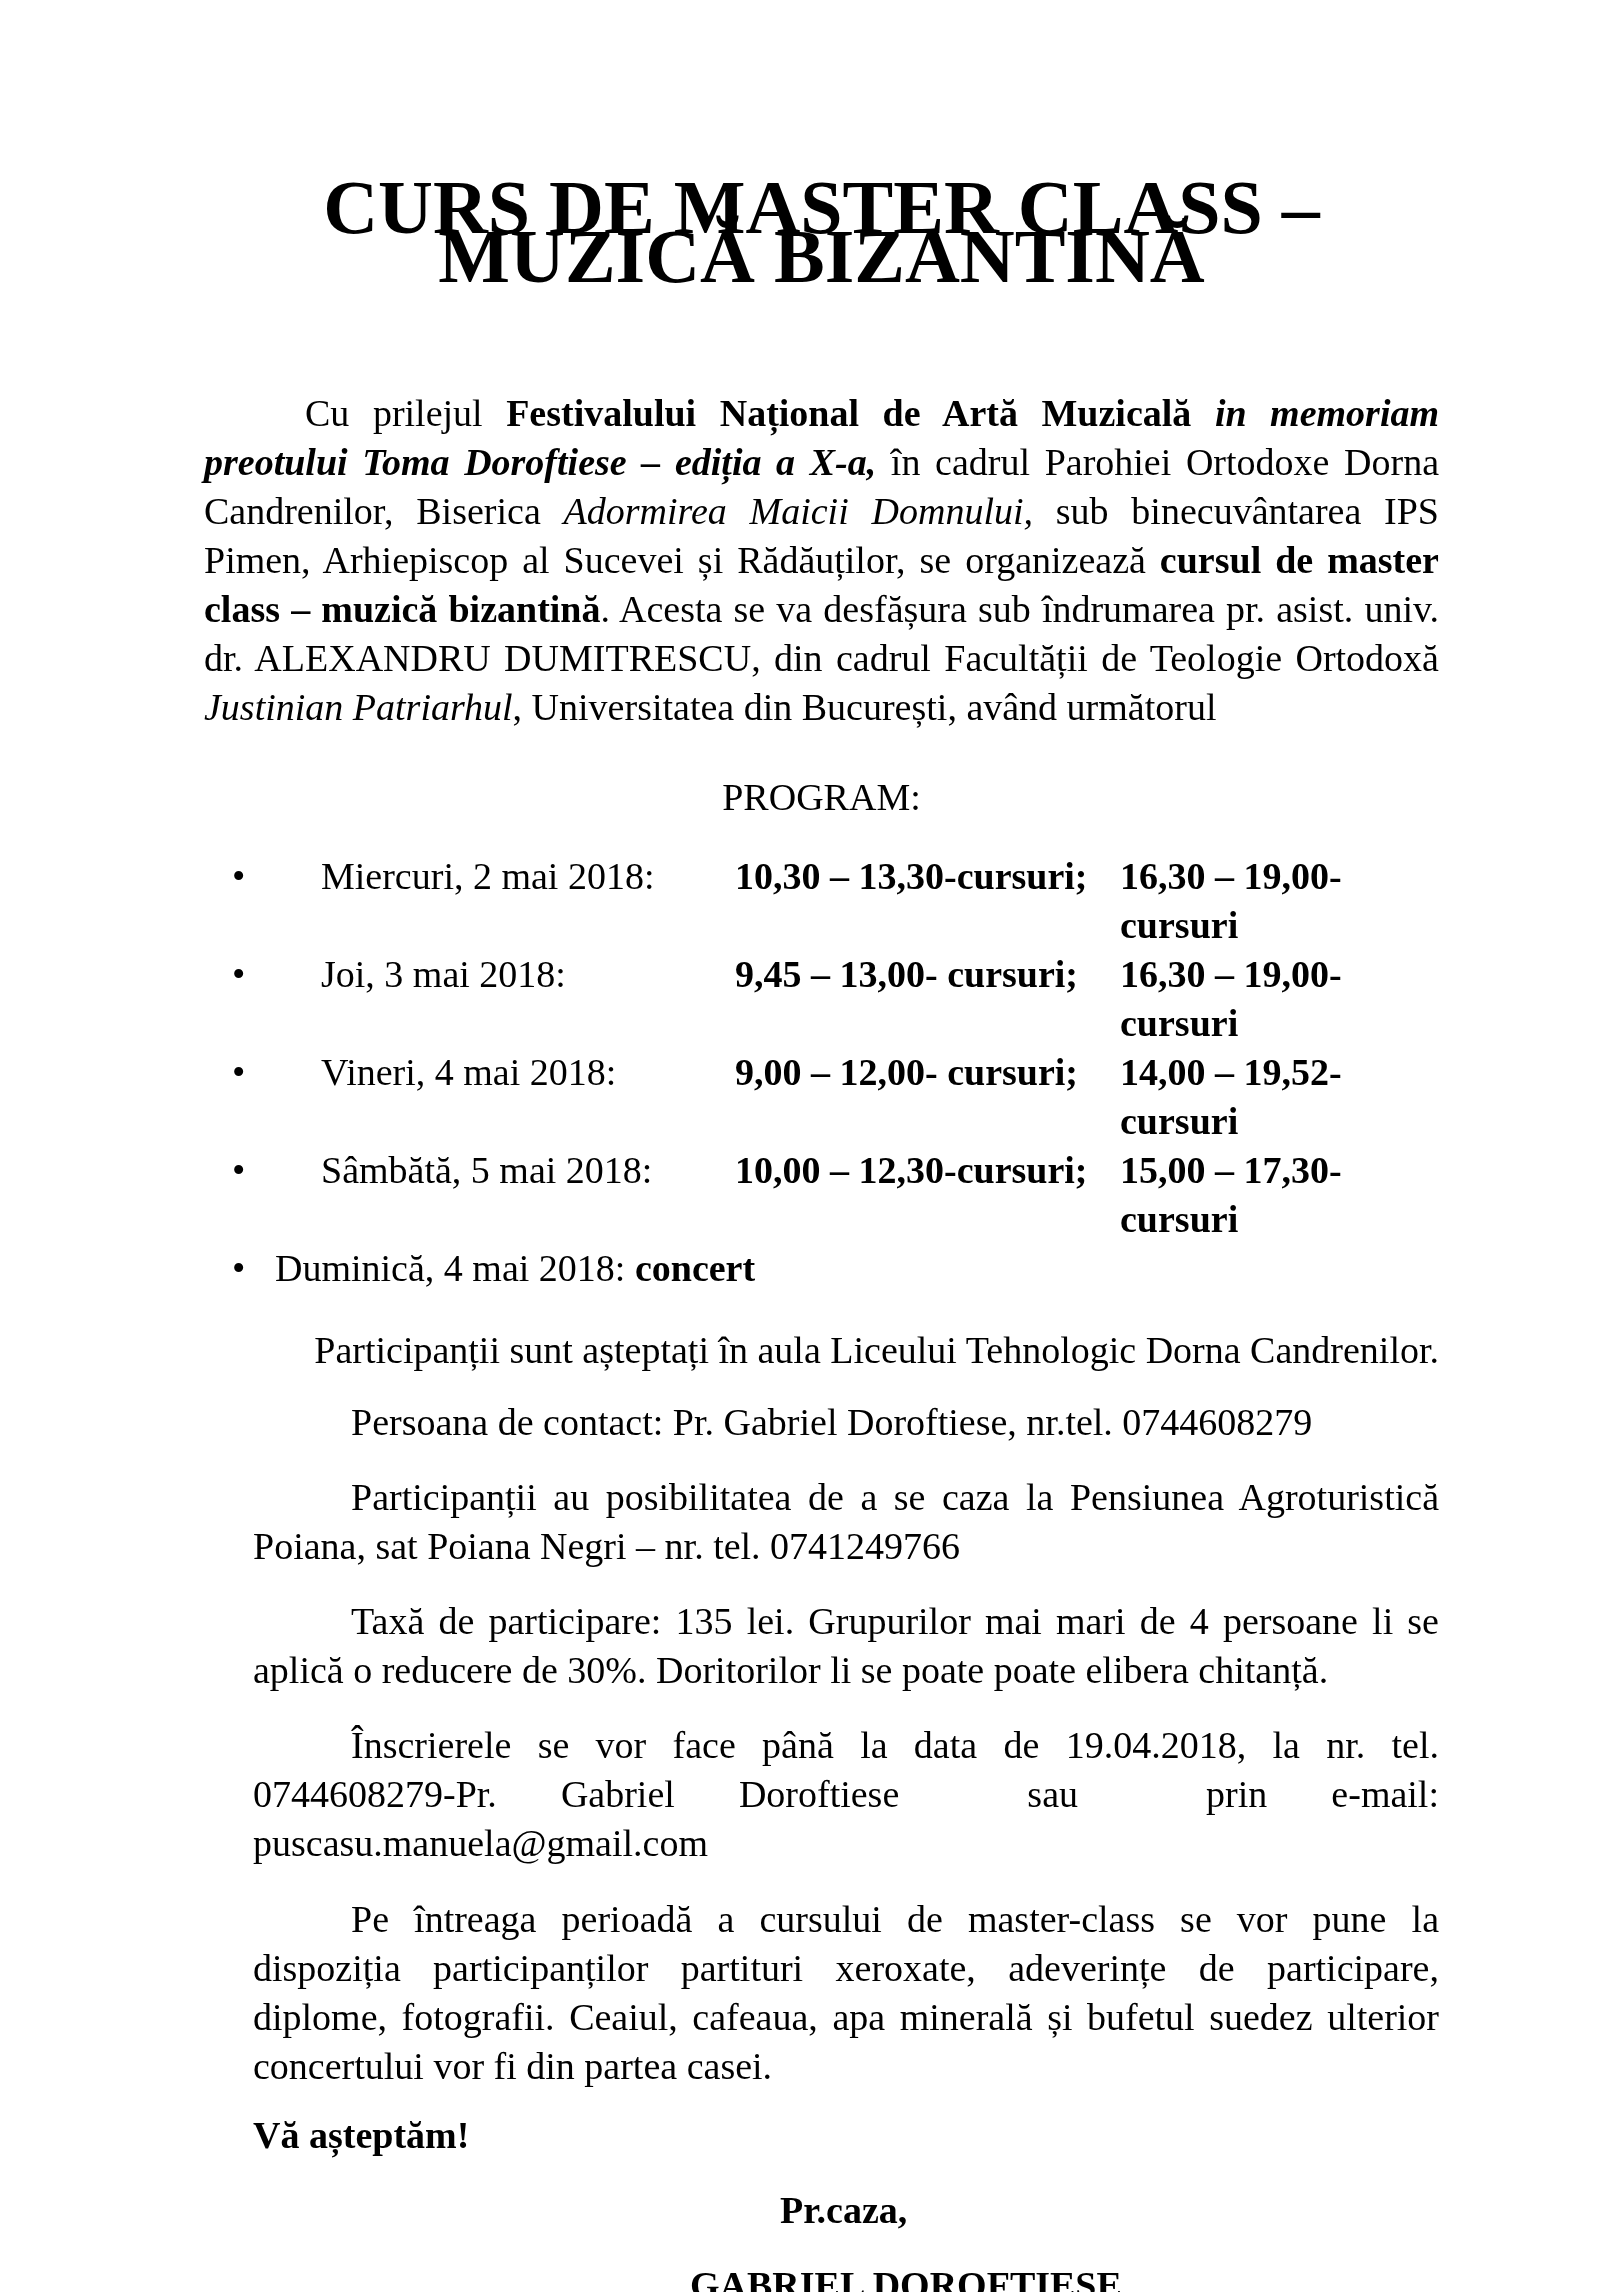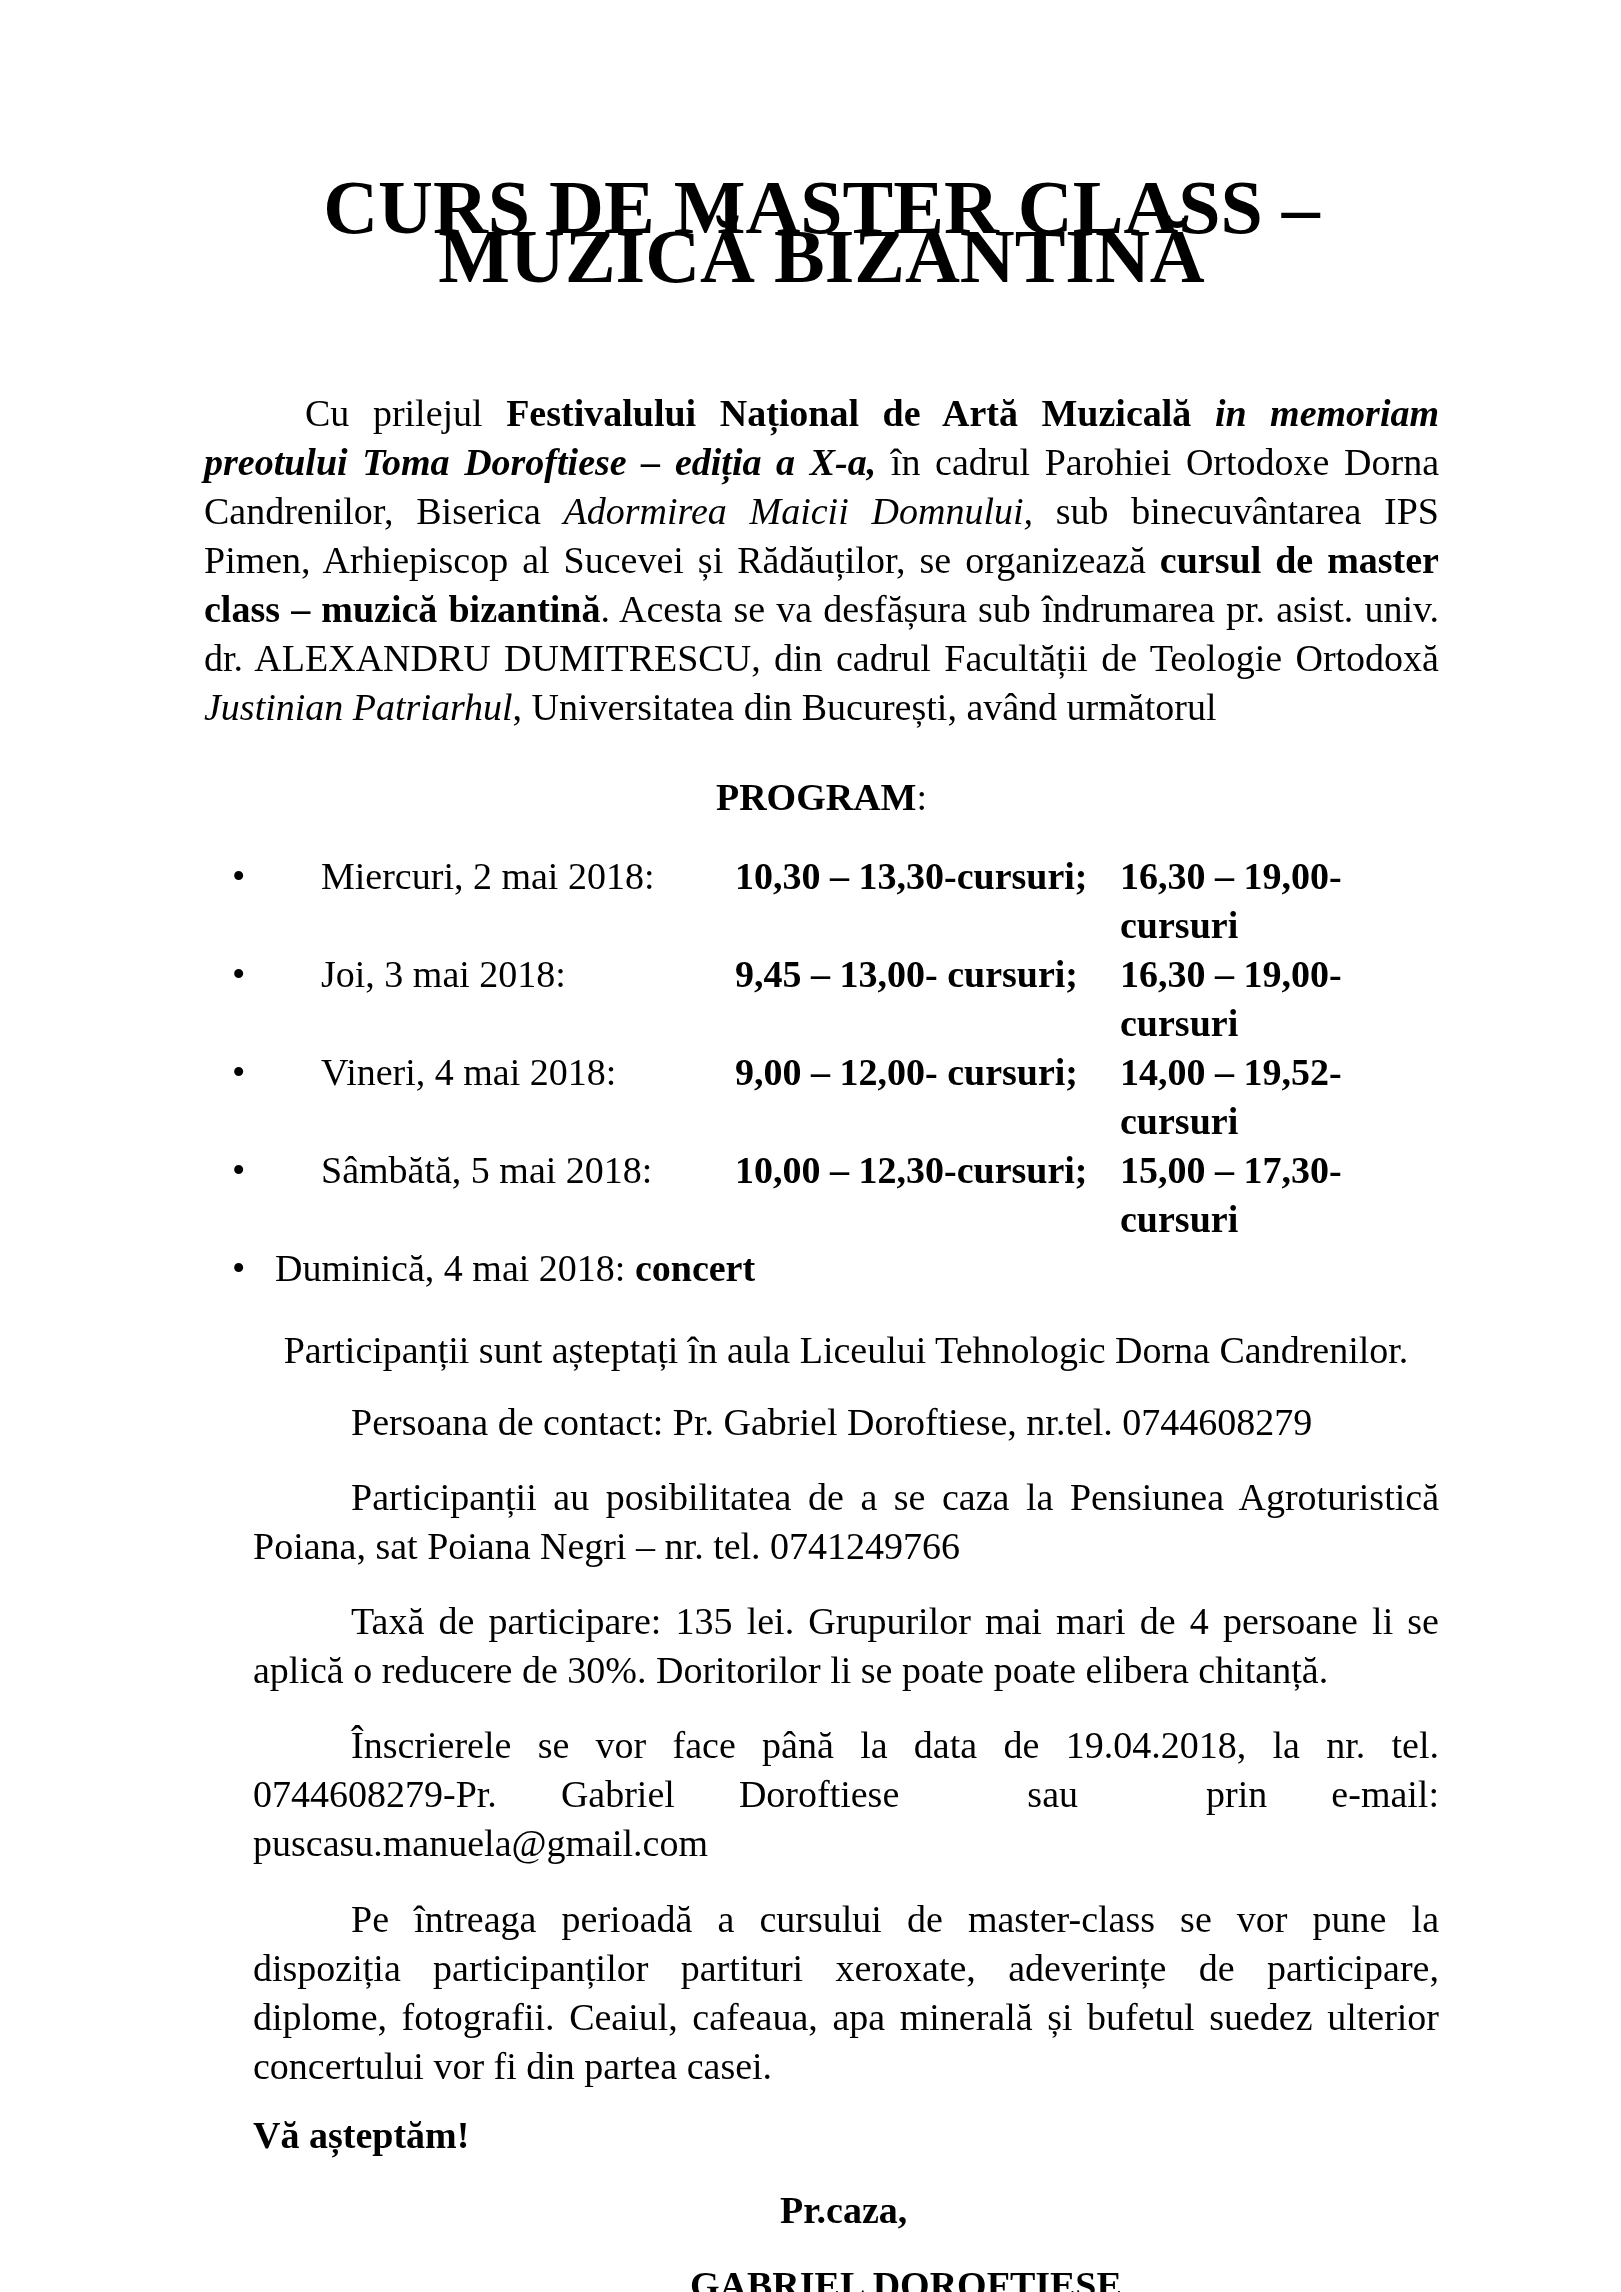--- a/index.html
+++ b/index.html
@@ -30,21 +30,21 @@
     text-align:justify;
     text-indent:101px;
   }
   .seg-bold{font-weight:700;}
   .seg-italic{font-style:italic;}
   .seg-bold-italic{font-weight:700;font-style:italic;}
   .program-heading{
     margin:41px 0 0 0;
     text-align:center;
   }
-  .ph-label{font-weight:700;}
+  .ph-label{font-weight:400;}
   .program-list{
     margin:30px 0 0 0;
     padding:0;
     list-style:none;
   }
   .program-row{
     position:relative;
     padding-left:71px;
     display:flex;
   }
@@ -56,21 +56,21 @@
   }
   .cell-day{flex:0 0 414px;margin-left:46px;}
   .cell-slot1{flex:0 0 385px;font-weight:700;}
   .cell-slot2{font-weight:700;}
   .cell-note{font-weight:700;}
   .body-par{
     margin:26.5px 0 0 49px;
     text-align:justify;
     text-indent:98px;
   }
-  .p-venue{margin-top:33px;text-indent:0;text-align:center;}
+  .p-venue{margin-top:33px;text-indent:0;text-align:right;}
   .p-contact{margin-top:22.5px;text-align:left;}
   .p-fee{margin-top:25.5px;}
   .p-registration{white-space:pre-wrap;}
   .p-closing{
     margin-top:20px;
     text-indent:0;
     text-align:left;
     font-weight:700;
   }
   .p-role{

